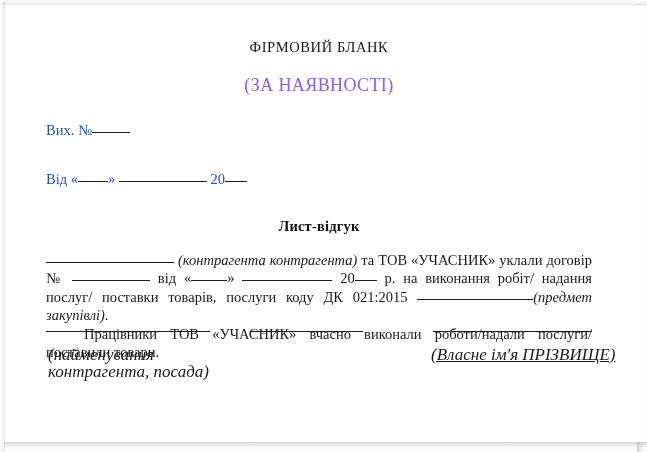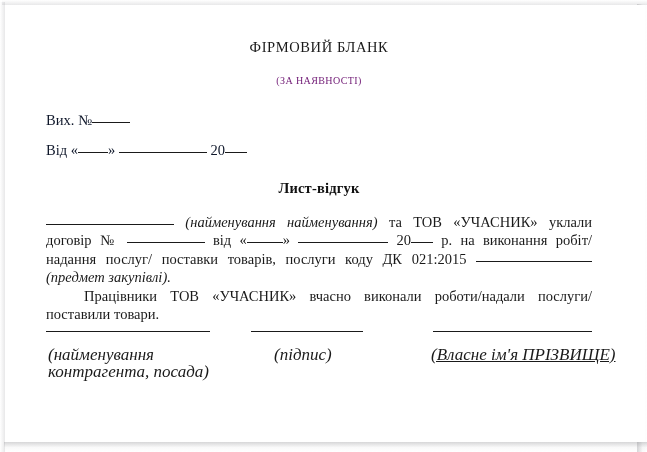--- a/index.html
+++ b/index.html
@@ -77,40 +77,40 @@
   .title-block {
     text-align: center;
   }
   .doc-title {
     font-size: 14.5px;
     letter-spacing: 0.6px;
     color: #1a1a1a;
     margin-top: 34px;
   }
   .doc-subtitle {
-    font-size: 10px;
+    font-size: 18px;
     letter-spacing: 0.4px;
-    color: #701a75;
+    color: #8b5cf6;
     margin-top: 19px;
   }
 
   .field-line {
     font-size: 14.5px;
-    color: #0f172a;
+    color: #1d4ed8;
     margin-top: 0;
   }
   .field-outnum { margin-top: 26px; }
-  .field-date   { margin-top: 13px; }
+  .field-date   { margin-top: 32px; }
 
   .section-heading {
     text-align: center;
     font-weight: bold;
     font-size: 14.5px;
     color: #111111;
-    margin-top: 21px;
+    margin-top: 30px;
     letter-spacing: 0.2px;
   }
 
   .para {
     font-size: 14.5px;
     line-height: 18.4px;
     color: #1a1a1a;
     text-align: justify;
     text-justify: inter-word;
   }
@@ -196,35 +196,34 @@
         <div class="doc-title">ФІРМОВИЙ БЛАНК</div>
         <div class="doc-subtitle">(ЗА НАЯВНОСТІ)</div>
       </div>
 
       <div class="field-line field-outnum"><span>Вих. №</span><span class="fill fill-outnum"></span></div>
 
       <div class="field-line field-date"><span>Від «</span><span class="fill fill-day"></span><span>»</span> <span class="fill fill-month"></span> <span>20</span><span class="fill fill-year"></span></div>
 
       <div class="section-heading">Лист-відгук</div>
 
-      <div class="para para-contract"><span class="fill fill-name"></span> <span class="hint">(найменування найменування)</span><span> та ТОВ «УЧАСНИК» уклали договір</span>
+      <div class="para para-contract"><span class="fill fill-name"></span> <span class="hint">(контрагента контрагента)</span><span> та ТОВ «УЧАСНИК» уклали договір</span>
         <span>№</span> <span class="fill fill-num"></span> <span>від «</span><span class="fill fill-d2"></span><span>»</span> <span class="fill fill-m2"></span> <span>20</span><span class="fill fill-y2"></span><span> р. на виконання робіт/ надання послуг/ поставки</span>
         <span>товарів, послуги коду ДК 021:2015</span> <span class="fill fill-subject"></span><span class="hint">(предмет закупівлі).</span></div>
 
       <div class="para para-performed">Працівники ТОВ «УЧАСНИК» вчасно виконали роботи/надали послуги/поставили товари.</div>
 
 
       <div class="sig-row">
         <div class="sig-rules">
           <div class="rule rule-a"></div>
           <div class="rule rule-b"></div>
           <div class="rule rule-c"></div>
         </div>
         <div class="sig-labels">
           <div class="sig-label sig-label-a">(найменування контрагента, посада)</div>
-          <div class="sig-label sig-label-b">(підпис)</div>
           <div class="sig-label sig-label-c">(Власне ім'я ПРІЗВИЩЕ)</div>
         </div>
       </div>
 
     </div>
   </div>
 </div>
 
 </body></html>

